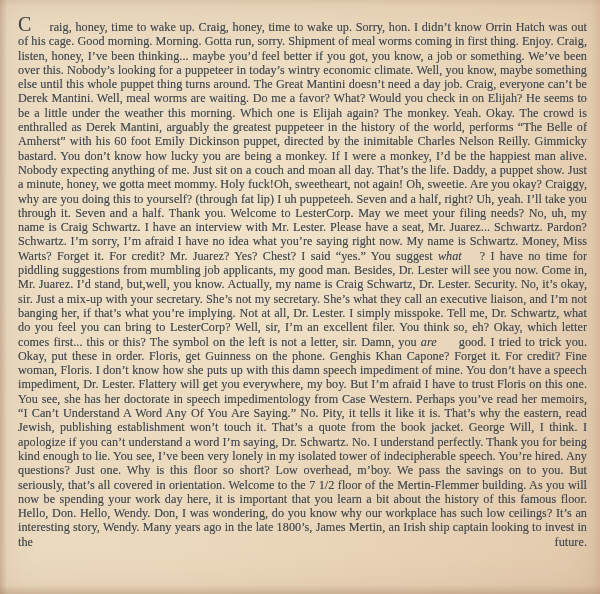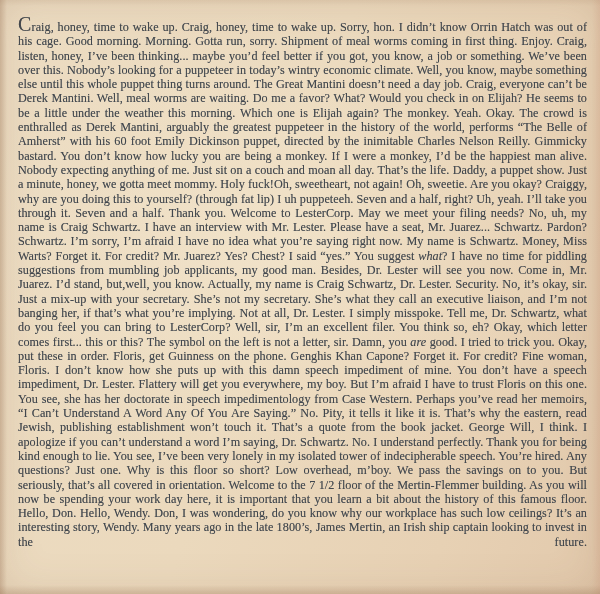--- a/index.html
+++ b/index.html
@@ -26,21 +26,21 @@
     padding: 20px 13px 0 18px;
     font-size: 12.2px;
     line-height: 14.3px;
     letter-spacing: 0.04px;
     text-align: justify;
     text-align-last: justify;
     color: #41474e;
     text-shadow: 0 0 0.5px rgba(65, 71, 78, 0.45);
     z-index: 2;
   }
-  .seg-normal { font-style: normal; }
+  .seg-normal { font-style: normal; margin-left: 18px; }
   .seg-italic { font-style: italic; font-family: Liberation Serif, serif; }
   .seg-initial {
     font-size: 20px;
     line-height: 0;
     letter-spacing: 0.2px;
   }
   .vignette {
     position: absolute;
     inset: 0;
     pointer-events: none;

